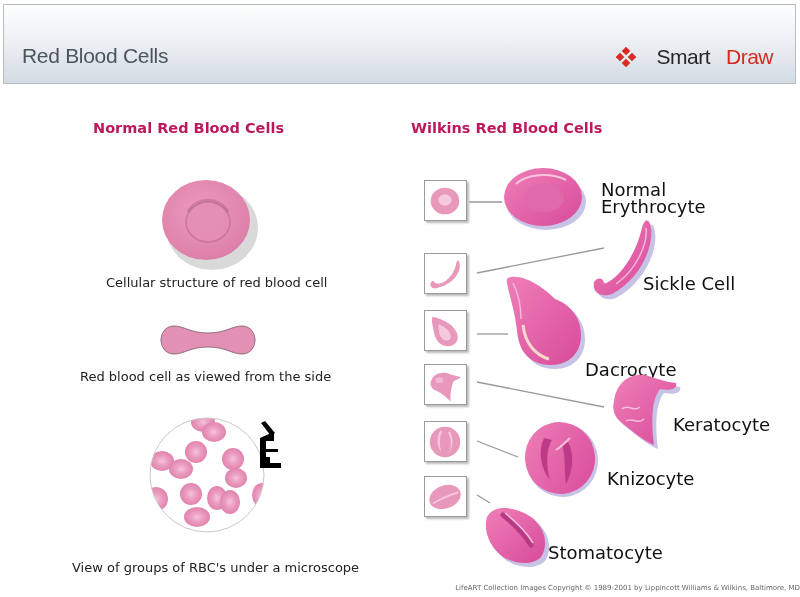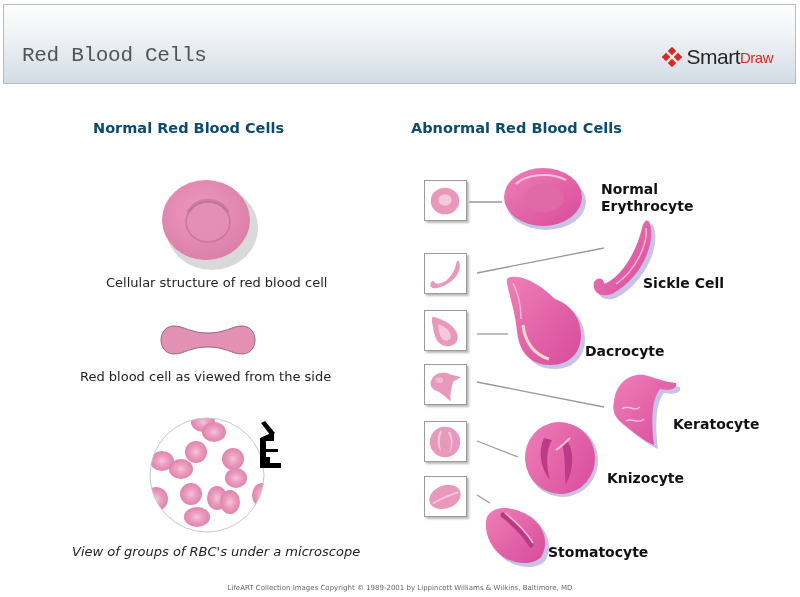--- a/index.html
+++ b/index.html
@@ -4,32 +4,32 @@
 <style>
   html, body { margin:0; padding:0; background:#ffffff; }
   body { width:800px; height:597px; position:relative; overflow:hidden; font-family:"DejaVu Sans","Liberation Sans",sans-serif; }
   .header {
     position:absolute; left:3px; top:4px; width:793px; height:80px;
     border:1px solid #b9bcc0;
     background:linear-gradient(to bottom,#fdfefe 0%,#eef1f4 45%,#d2dbe4 100%);
     box-sizing:border-box;
   }
   .header-title {
-    position:absolute; left:18px; top:39px; font-family:Liberation Mono, monospace;
+    position:absolute; left:18px; top:39px; font-family:Liberation Sans, sans-serif;
     font-size:21px; color:#4c545c; letter-spacing:-0.3px;
   }
-  .logo { position:absolute; right:22px; top:40px; display:flex; align-items:center; }
+  .logo { position:absolute; right:22px; top:40px; display:flex; align-items:center;gap:16px; }
   .logo svg { width:20px; height:20px; margin-right:4px; }
   .logo-smart { font-family:"Liberation Sans",sans-serif; font-size:21px; color:#262626; letter-spacing:-0.5px; }
-  .logo-draw { font-family:"Liberation Sans",sans-serif; font-size:15px; color:#d72a20; letter-spacing:-0.5px; }
-
-  .sec-title { position:absolute; font-weight:bold; font-size:14.5px; color:#0c4a6e; }
+  .logo-draw { font-family:"Liberation Sans",sans-serif; font-size:21px; color:#d72a20; letter-spacing:-0.5px; }
+
+  .sec-title { position:absolute; font-weight:bold; font-size:14.5px; color:#be185d; }
   .caption { position:absolute; font-size:13px; color:#222; white-space:nowrap; }
-  .cell-label { position:absolute; font-weight:bold; font-size:14px; color:#111; line-height:17px; }
-  .footer { position:absolute; left:0; width:800px; top:584px; text-align:center; font-size:7px; color:#666; }
+  .cell-label { position:absolute; font-weight:normal; font-size:18px; color:#111; line-height:17px; }
+  .footer { position:absolute; left:0; width:800px; top:584px; text-align:right; font-size:7px; color:#666; }
   .thumb {
     position:absolute; width:43px; height:41px; background:#fff;
     border:1px solid #9a9a9a; box-shadow:2px 2px 2px #bbb; box-sizing:border-box;
   }
   .thumb svg { width:100%; height:100%; display:block; }
   svg.abs { position:absolute; overflow:visible; }
 </style>
 </head>
 <body>
 
@@ -102,23 +102,23 @@
   <g fill="#000">
     <polygon points="4,2 8,0 18,12 14,15"></polygon>
     <rect x="12" y="12" width="5" height="8"></rect>
     <rect x="3" y="17" width="6" height="30"></rect>
     <rect x="9" y="28" width="12" height="3"></rect>
     <rect x="9" y="36" width="4" height="6"></rect>
     <rect x="3" y="42" width="21" height="5"></rect>
     <polygon points="3,17 12,13 12,20 9,20"></polygon>
   </g>
 </svg>
-<div class="caption" style="left:72px;top:544px;font-style:italic;">View of groups of RBC's under a microscope</div>
-
-<div class="sec-title" style="left:411px;top:120px;">Abnormal Red Blood Cells</div>
+<div class="caption" style="left:72px;top:560px;">View of groups of RBC's under a microscope</div>
+
+<div class="sec-title" style="left:411px;top:120px;">Wilkins Red Blood Cells</div>
 
 <svg class="abs" style="left:0;top:0;" width="800" height="597" viewBox="0 0 800 597">
   <g stroke="#999" stroke-width="1.3" fill="none">
     <line x1="469" y1="202" x2="502" y2="202"></line>
     <line x1="477" y1="273" x2="604" y2="248"></line>
     <line x1="477" y1="334" x2="508" y2="334"></line>
     <line x1="477" y1="382" x2="604" y2="407"></line>
     <line x1="477" y1="441" x2="518" y2="457"></line>
     <line x1="477" y1="495" x2="490" y2="503"></line>
   </g>
@@ -184,21 +184,21 @@
   <path d="M54 8 C56 24 44 50 24 64" stroke="#f5b8d8" stroke-width="1.5" fill="none"></path>
 </svg>
 <div class="cell-label" style="left:643px;top:275px;">Sickle Cell</div>
 
 <svg class="abs" style="left:505px;top:275px;" width="82" height="94" viewBox="0 0 82 94">
   <path d="M8 4 C22 2 40 14 52 26 C64 30 78 42 78 62 C78 80 66 92 48 92 C28 92 16 80 14 58 C12 38 6 22 4 10 C3 6 5 4 8 4 Z" fill="#c6c3e6" transform="translate(2,2)"></path>
   <path d="M6 2 C20 0 38 12 50 24 C62 28 76 40 76 60 C76 78 64 90 46 90 C26 90 14 78 12 56 C10 36 4 20 2 8 C1 4 3 2 6 2 Z" fill="url(#magg)"></path>
   <path d="M18 50 C20 68 30 80 44 84" stroke="#f8d8c8" stroke-width="3" fill="none"></path>
   <path d="M8 8 C14 20 16 34 16 44" stroke="#f5b8d8" stroke-width="1.5" fill="none"></path>
 </svg>
-<div class="cell-label" style="left:585px;top:343px;">Dacrocyte</div>
+<div class="cell-label" style="left:585px;top:361px;">Dacrocyte</div>
 
 <svg class="abs" style="left:612px;top:373px;" width="70" height="76" viewBox="0 0 70 76">
   <path d="M4 30 C6 12 20 2 34 4 C44 6 50 10 66 12 C68 18 60 20 50 18 C44 26 40 40 44 74 C34 70 22 60 12 52 C4 46 2 38 4 30 Z" fill="#c6c3e6" transform="translate(2,2)"></path>
   <path d="M2 28 C4 10 18 0 32 2 C42 4 48 8 64 10 C66 16 58 18 48 16 C42 24 38 38 42 72 C32 68 20 58 10 50 C2 44 0 36 2 28 Z" fill="url(#magg)"></path>
   <path d="M10 36 C16 30 22 40 28 34" stroke="#f5c0dc" stroke-width="1.5" fill="none"></path>
   <path d="M14 48 C20 44 26 52 32 46" stroke="#f5c0dc" stroke-width="1.5" fill="none"></path>
 </svg>
 <div class="cell-label" style="left:673px;top:416px;">Keratocyte</div>
 
 <svg class="abs" style="left:524px;top:420px;" width="76" height="78" viewBox="0 0 76 78">

